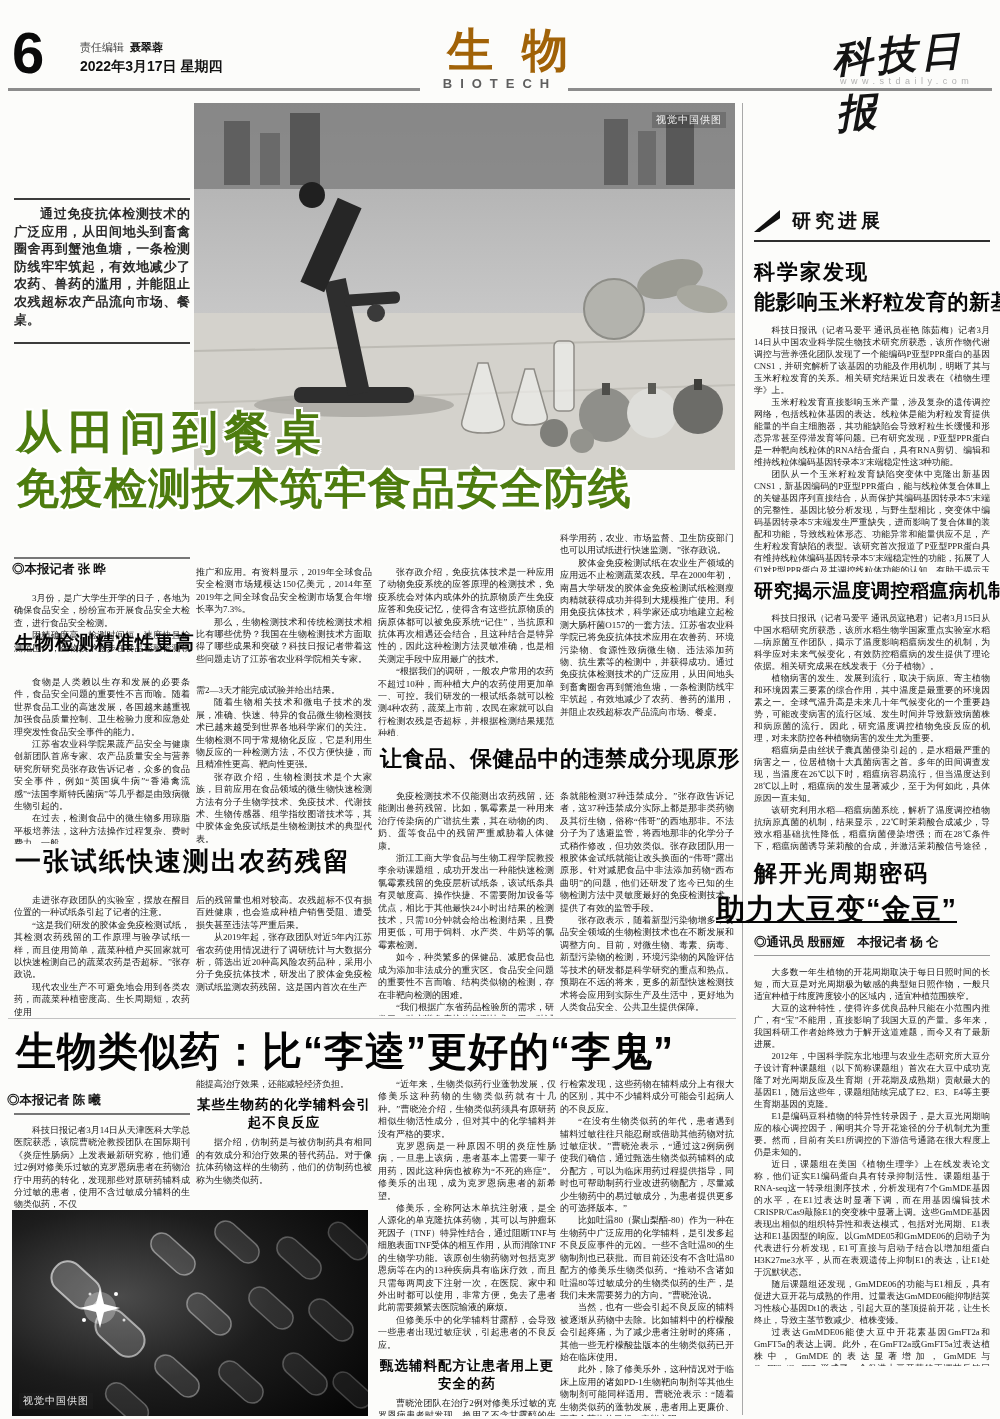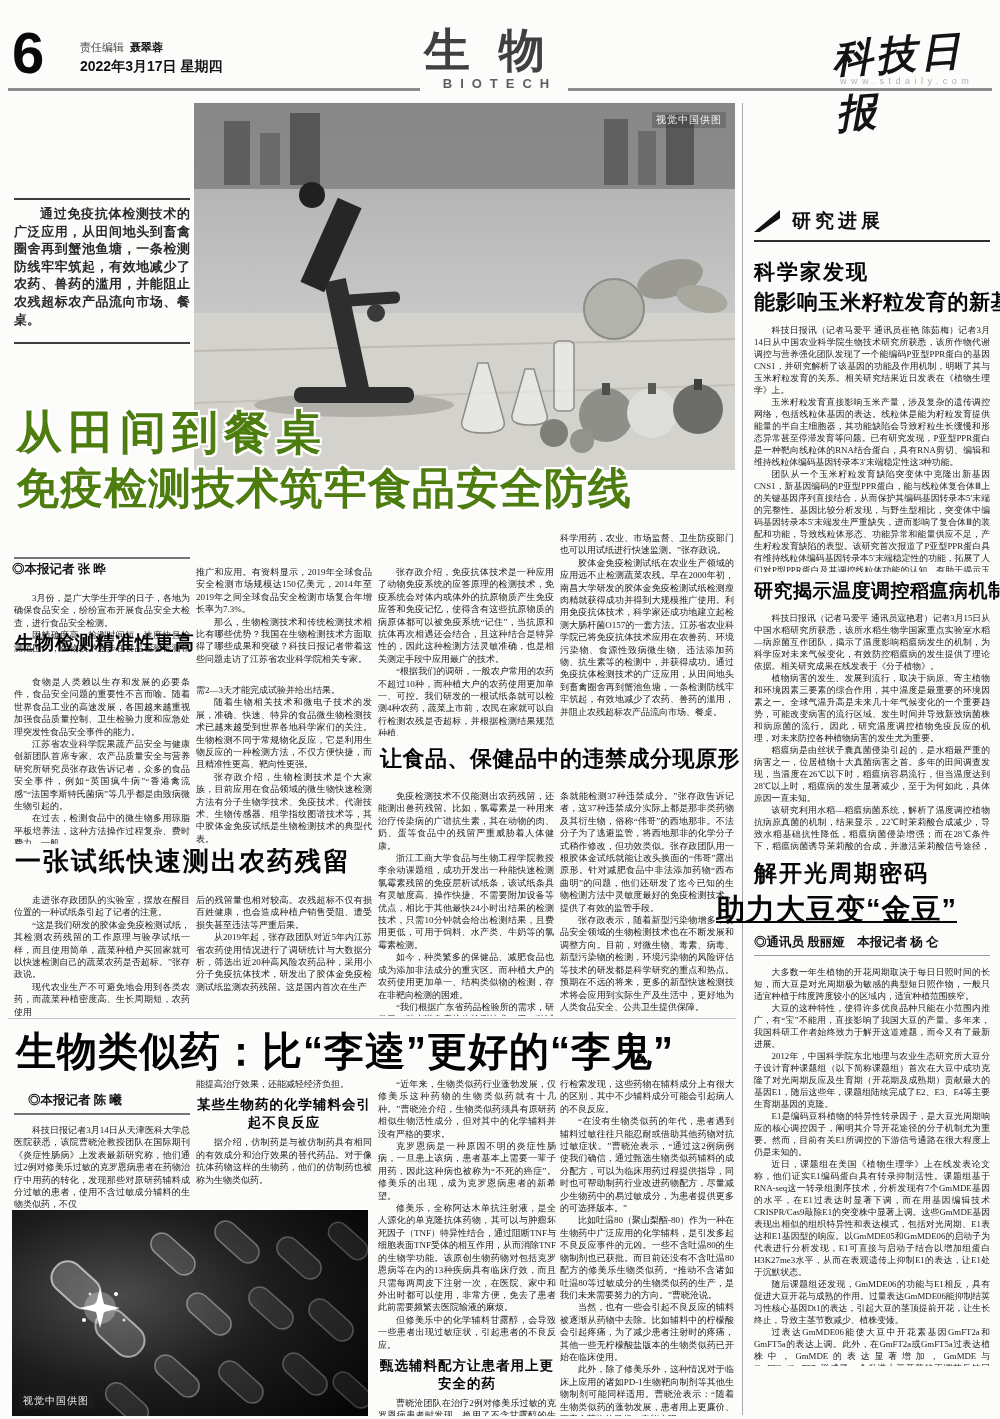--- a/index.html
+++ b/index.html
@@ -6,22 +6,22 @@
   #page{position:relative;width:1000px;height:1419px;background:#fcfcfa;margin:0 auto;overflow:hidden;
         font-family:"Liberation Serif",serif;color:#1c1c1c;}
   .abs{position:absolute;}
   
   .pagenum{left:12px;top:24px;font-family:"Liberation Sans",sans-serif;font-weight:bold;font-size:58px;line-height:1;color:#0a0a0a;}
   .ed-line{left:80px;top:40px;font-size:11px;color:#444;text-align:center;}
   .ed-line b{color:#111;margin-left:6px;}
   .date-line{left:80px;top:58px;font-family:"Liberation Sans",sans-serif;font-weight:bold;font-size:14px;color:#111;}
   .rule-l{left:8px;top:88px;width:412px;height:3px;background:#8c8c8c;}
   .rule-r{left:568px;top:88px;width:424px;height:3px;background:#8c8c8c;}
-  .sec-cn{left:424px;top:20px;width:152px;text-align:left;font-family:"Liberation Sans",sans-serif;
-          font-weight:bold;font-size:46px;color:#404040;letter-spacing:8px;}
+  .sec-cn{left:424px;top:20px;width:152px;text-align:right;font-family:"Liberation Sans",sans-serif;
+          font-weight:bold;font-size:46px;color:#a16207;letter-spacing:8px;}
   .sec-en{left:424px;top:76px;width:152px;text-align:center;font-family:"Liberation Sans",sans-serif;
           font-weight:bold;font-size:13px;color:#5e5e5e;letter-spacing:8px;}
   .logo{left:834px;top:26px;font-weight:bold;font-style:italic;font-size:40px;letter-spacing:4px;
         transform:rotate(-4deg);color:#141414;}
   .logo-url{left:840px;top:76px;font-size:9px;letter-spacing:4.5px;color:#b2b2b2;font-family:"Liberation Sans",sans-serif;text-align:center;}
   
   .main-photo{left:194px;top:103px;width:541px;height:367px;background:#c8c8c8;overflow:hidden;}
   .photo-credit{position:absolute;top:9px;right:9px;color:#f2f2f2;font-size:10px;letter-spacing:1px;
                 background:rgba(40,40,40,.25);padding:1px 4px;}
   .intro{left:14px;top:198px;width:176px;border-top:2px solid #3c3c3c;border-bottom:2px solid #3c3c3c;
@@ -68,21 +68,21 @@
   .r2t{left:754px;top:578px;font-size:19px;letter-spacing:0.5px;}
   .r2b{top:612px;height:240px;}
   .r3t1{left:754px;top:858px;font-size:23px;letter-spacing:2px;}
   .r3t2{left:716px;top:890px;font-size:29px;letter-spacing:1px;text-decoration:underline;}
   .r3by{left:754px;top:934px;}
   .r3rule{left:754px;top:955px;width:236px;height:1px;background:#999;}
   .r3b{top:966px;height:400px;}
   
   .bdiv{left:8px;top:1018px;width:728px;height:1px;background:#c2c2c2;}
   .bhead{left:16px;top:1024px;font-family:"Liberation Sans",sans-serif;font-weight:bold;font-size:40px;letter-spacing:1px;color:#040404;white-space:nowrap;}
-  .bby{left:28px;top:1092px;}
+  .bby{left:7px;top:1092px;}
   .brule2{left:14px;top:1113px;width:176px;}
   .b1{left:14px;top:1124px;width:176px;height:84px;}
   .b2{left:196px;top:1078px;width:176px;height:130px;}
   .b3{left:378px;top:1078px;width:178px;height:338px;}
   .b4{left:560px;top:1078px;width:174px;height:338px;}
   .bsub{font-family:"Liberation Sans",sans-serif;font-weight:bold;font-size:13.5px;line-height:18px;
         text-align:center;margin:6px 0 4px;letter-spacing:1px;color:#050505;}
   .bsub{text-indent:0 !important;}
   .photo2{left:12px;top:1210px;width:356px;height:206px;background:#0c0c0c;overflow:hidden;}
   .photo2 .photo-credit{top:auto;bottom:7px;right:auto;left:7px;color:#e8e8e8;}
@@ -197,21 +197,21 @@
     </div>
 
   <div class="abs bcol c3a plist">
       <p>张存政介绍，免疫抗体技术是一种应用了动物免疫系统的应答原理的检测技术，免疫系统会对体内或体外的抗原物质产生免疫应答和免疫记忆，使得含有这些抗原物质的病原体都可以被免疫系统“记住”，当抗原和抗体再次相遇还会结合，且这种结合是特异性的，因此这种检测方法灵敏准确，也是相关测定手段中应用最广的技术。</p>
       <p>“根据我们的调研，一般农户常用的农药不超过10种，而种植大户的农药使用更加单一、可控。我们研发的一根试纸条就可以检测4种农药，蔬菜上市前，农民在家就可以自行检测农残是否超标，并根据检测结果规范种植、</p>
     </div>
   <div class="abs hsub sub3">让食品、保健品中的违禁成分现原形</div>
   <div class="abs bcol c3b plist">
       <p>免疫检测技术不仅能测出农药残留，还能测出兽药残留。比如，氯霉素是一种用来治疗传染病的广谱抗生素，其在动物的肉、奶、蛋等食品中的残留严重威胁着人体健康。</p>
       <p>浙江工商大学食品与生物工程学院教授李余动课题组，成功开发出一种能快速检测氯霉素残留的免疫层析试纸条，该试纸条具有灵敏度高、操作快捷、不需要附加设备等优点，相比于其他最快24小时出结果的检测技术，只需10分钟就会给出检测结果，且费用更低，可用于饲料、水产类、牛奶等的氯霉素检测。</p>
-      <p>如今，种类繁多的保健品、减肥食品也成为添加非法成分的重灾区。而种植大户的农药使用更加单一、结构类似物的检测，存在非靶向检测的困难。</p>
+      <p>如今，种类繁多的保健品、减肥食品也成为添加非法成分的重灾区。食品安全问题的重要性不言而喻、结构类似物的检测，存在非靶向检测的困难。</p>
       <p>“我们根据广东省药品检验所的需求，研发了一种广谱免疫抗体检测技术，用一种试纸</p>
     </div>
 
   <div class="abs bcol c4a plist cont">
       <p>科学用药，农业、市场监督、卫生防疫部门也可以用试纸进行快速监测。”张存政说。</p>
       <p>胶体金免疫检测试纸在农业生产领域的应用远不止检测蔬菜农残。早在2000年初，南昌大学研发的胶体金免疫检测试纸检测瘦肉精就获得成功并得到大规模推广使用。利用免疫抗体技术，科学家还成功地建立起检测大肠杆菌O157的一套方法。江苏省农业科学院已将免疫抗体技术应用在农兽药、环境污染物、食源性致病微生物、违法添加药物、抗生素等的检测中，并获得成功。通过免疫抗体检测技术的广泛应用，从田间地头到畜禽圈舍再到蟹池鱼塘，一条检测防线牢牢筑起，有效地减少了农药、兽药的滥用，并阻止农残超标农产品流向市场、餐桌。</p>
     </div>
   <div class="abs bcol c4b plist cont">
       <p>条就能检测37种违禁成分。”张存政告诉记者，这37种违禁成分实际上都是那非类药物及其衍生物，俗称“伟哥”的西地那非。不法分子为了逃避监管，将西地那非的化学分子式稍作修改，但功效类似。张存政团队用一根胶体金试纸就能让改头换面的“伟哥”露出原形。针对减肥食品中非法添加药物“西布曲明”的问题，他们还研发了迄今已知的生物检测方法中灵敏度最好的免疫检测技术，提供了有效的监管手段。</p>
       <p>张存政表示，随着新型污染物增多，食品安全领域的生物检测技术也在不断发展和调整方向。目前，对微生物、毒素、病毒、新型污染物的检测，环境污染物的风险评估等技术的研发都是科学研究的重点和热点。预期在不远的将来，更多的新型快速检测技术将会应用到实际生产及生活中，更好地为人类食品安全、公共卫生提供保障。</p>

